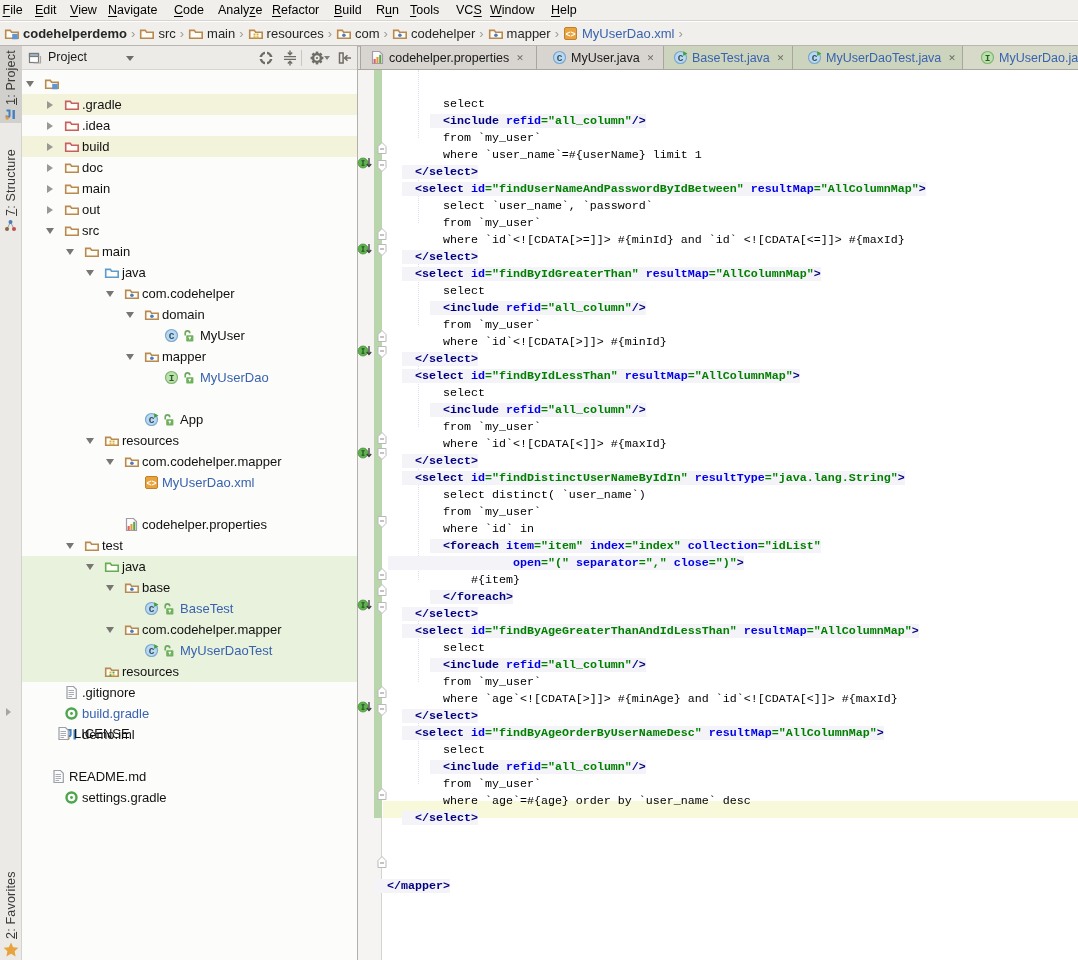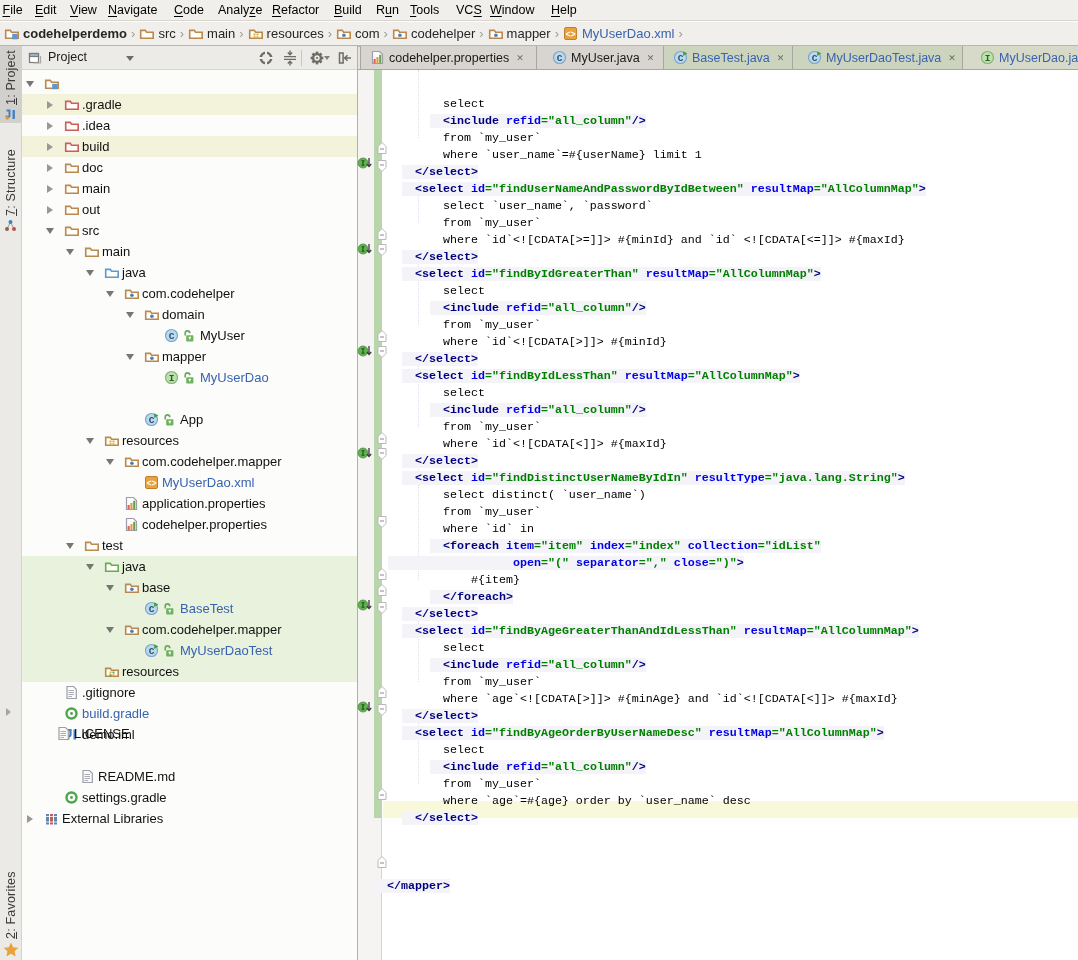--- a/index.html
+++ b/index.html
@@ -432,32 +432,20 @@
 <div class="trow" style="top:426px;padding-left:100px">
         <span class="tri"></span>
         <span class="ticon">
           <svg width="15" height="15" viewBox="0 0 15 15" style="">
             <rect x="1.5" y="1.5" width="12" height="12" rx="1.5" fill="#e9a33c" stroke="#c08030" stroke-width="1"></rect>
             <text x="7.5" y="10.5" font-size="8.5" font-family="Liberation Mono, monospace" font-weight="bold" fill="#fff" text-anchor="middle">&lt;&gt;</text>
           </svg>
         </span>
         <span class="tlab blue">MyUserDao.xml</span>
       </div>
-<div class="trow" style="top:447px;padding-left:80px">
-        <span class="tri"></span>
-        <span class="ticon">
-          <svg width="15" height="15" viewBox="0 0 15 15" style="">
-            <path d="M2.5 1.5 h7 l3 3 v9 h-10 z" fill="#fcfcfc" stroke="#a39aab" stroke-width="1.2"></path>
-            <rect x="3.6" y="9" width="2.1" height="4.2" fill="#dd5f5f"></rect>
-            <rect x="6.4" y="7" width="2.1" height="6.2" fill="#e2993c"></rect>
-            <rect x="9.2" y="4.8" width="2.1" height="8.4" fill="#57a64a"></rect>
-          </svg>
-        </span>
-        <span class="tlab">application.properties</span>
-      </div>
 <div class="trow" style="top:468px;padding-left:80px">
         <span class="tri"></span>
         <span class="ticon">
           <svg width="15" height="15" viewBox="0 0 15 15" style="">
             <path d="M2.5 1.5 h7 l3 3 v9 h-10 z" fill="#fcfcfc" stroke="#a39aab" stroke-width="1.2"></path>
             <rect x="3.6" y="9" width="2.1" height="4.2" fill="#dd5f5f"></rect>
             <rect x="6.4" y="7" width="2.1" height="6.2" fill="#e2993c"></rect>
             <rect x="9.2" y="4.8" width="2.1" height="8.4" fill="#57a64a"></rect>
           </svg>
         </span>
@@ -584,51 +572,39 @@
 <div class="trow" style="top:677px;padding-left:12px">
         <span class="tri"></span>
         <span class="ticon">
           <svg width="15" height="15" viewBox="0 0 15 15" style="">
             <path d="M3 1.5 h6.5 l2.8 2.8 v9.2 h-9.3 z" fill="#fbfbfb" stroke="#9aa0a6" stroke-width="1.2"></path>
             <path d="M4.5 5.5 h5.5 M4.5 7.5 h5.5 M4.5 9.5 h5.5 M4.5 11.5 h3.5" stroke="#a7adb3" stroke-width="1"></path>
           </svg>
         </span>
         <span class="tlab">LICENSE</span>
       </div>
-<div class="trow" style="top:720px;padding-left:36px">
+<div class="trow" style="top:720px;padding-left:7px">
         <span class="tri"></span>
         <span class="ticon">
           <svg width="15" height="15" viewBox="0 0 15 15" style="">
             <path d="M3 1.5 h6.5 l2.8 2.8 v9.2 h-9.3 z" fill="#fbfbfb" stroke="#9aa0a6" stroke-width="1.2"></path>
             <path d="M4.5 5.5 h5.5 M4.5 7.5 h5.5 M4.5 9.5 h5.5 M4.5 11.5 h3.5" stroke="#a7adb3" stroke-width="1"></path>
           </svg>
         </span>
         <span class="tlab">README.md</span>
       </div>
 <div class="trow" style="top:741px;padding-left:20px">
         <span class="tri"></span>
         <span class="ticon">
           <svg width="15" height="15" viewBox="0 0 15 15" style="">
             <circle cx="7.5" cy="7.5" r="5" fill="none" stroke="#4da54d" stroke-width="2.4"></circle>
             <circle cx="7.5" cy="7.5" r="1.4" fill="#4da54d"></circle>
           </svg>
         </span>
         <span class="tlab">settings.gradle</span>
-      </div>
-<div class="trow" style="top:762px;padding-left:0px">
-        <span class="tri tclosed"></span>
-        <span class="ticon">
-          <svg width="15" height="15" viewBox="0 0 15 15" style="">
-            <rect x="2" y="3" width="3" height="10.5" fill="#6285b5"></rect>
-            <rect x="6" y="3" width="3" height="10.5" fill="#c05b55"></rect>
-            <rect x="10" y="3" width="3" height="10.5" fill="#6285b5"></rect>
-            <path d="M2 5.5 h11 M2 11 h11" stroke="#fff" stroke-width="0.8"></path>
-          </svg>
-        </span>
-        <span class="tlab">External Libraries</span>
       </div>
 </div>
 <div class="vsplit"></div>
 <div class="editor"></div>
 <div class="gutter"></div>
 <div class="vcs"></div>
 <div class="caretrow"></div>
 <div class="guide" style="top:70px;height:68px"></div>
 <div class="guide" style="top:172px;height:51px"></div>
 <div class="guide" style="top:257px;height:68px"></div>

